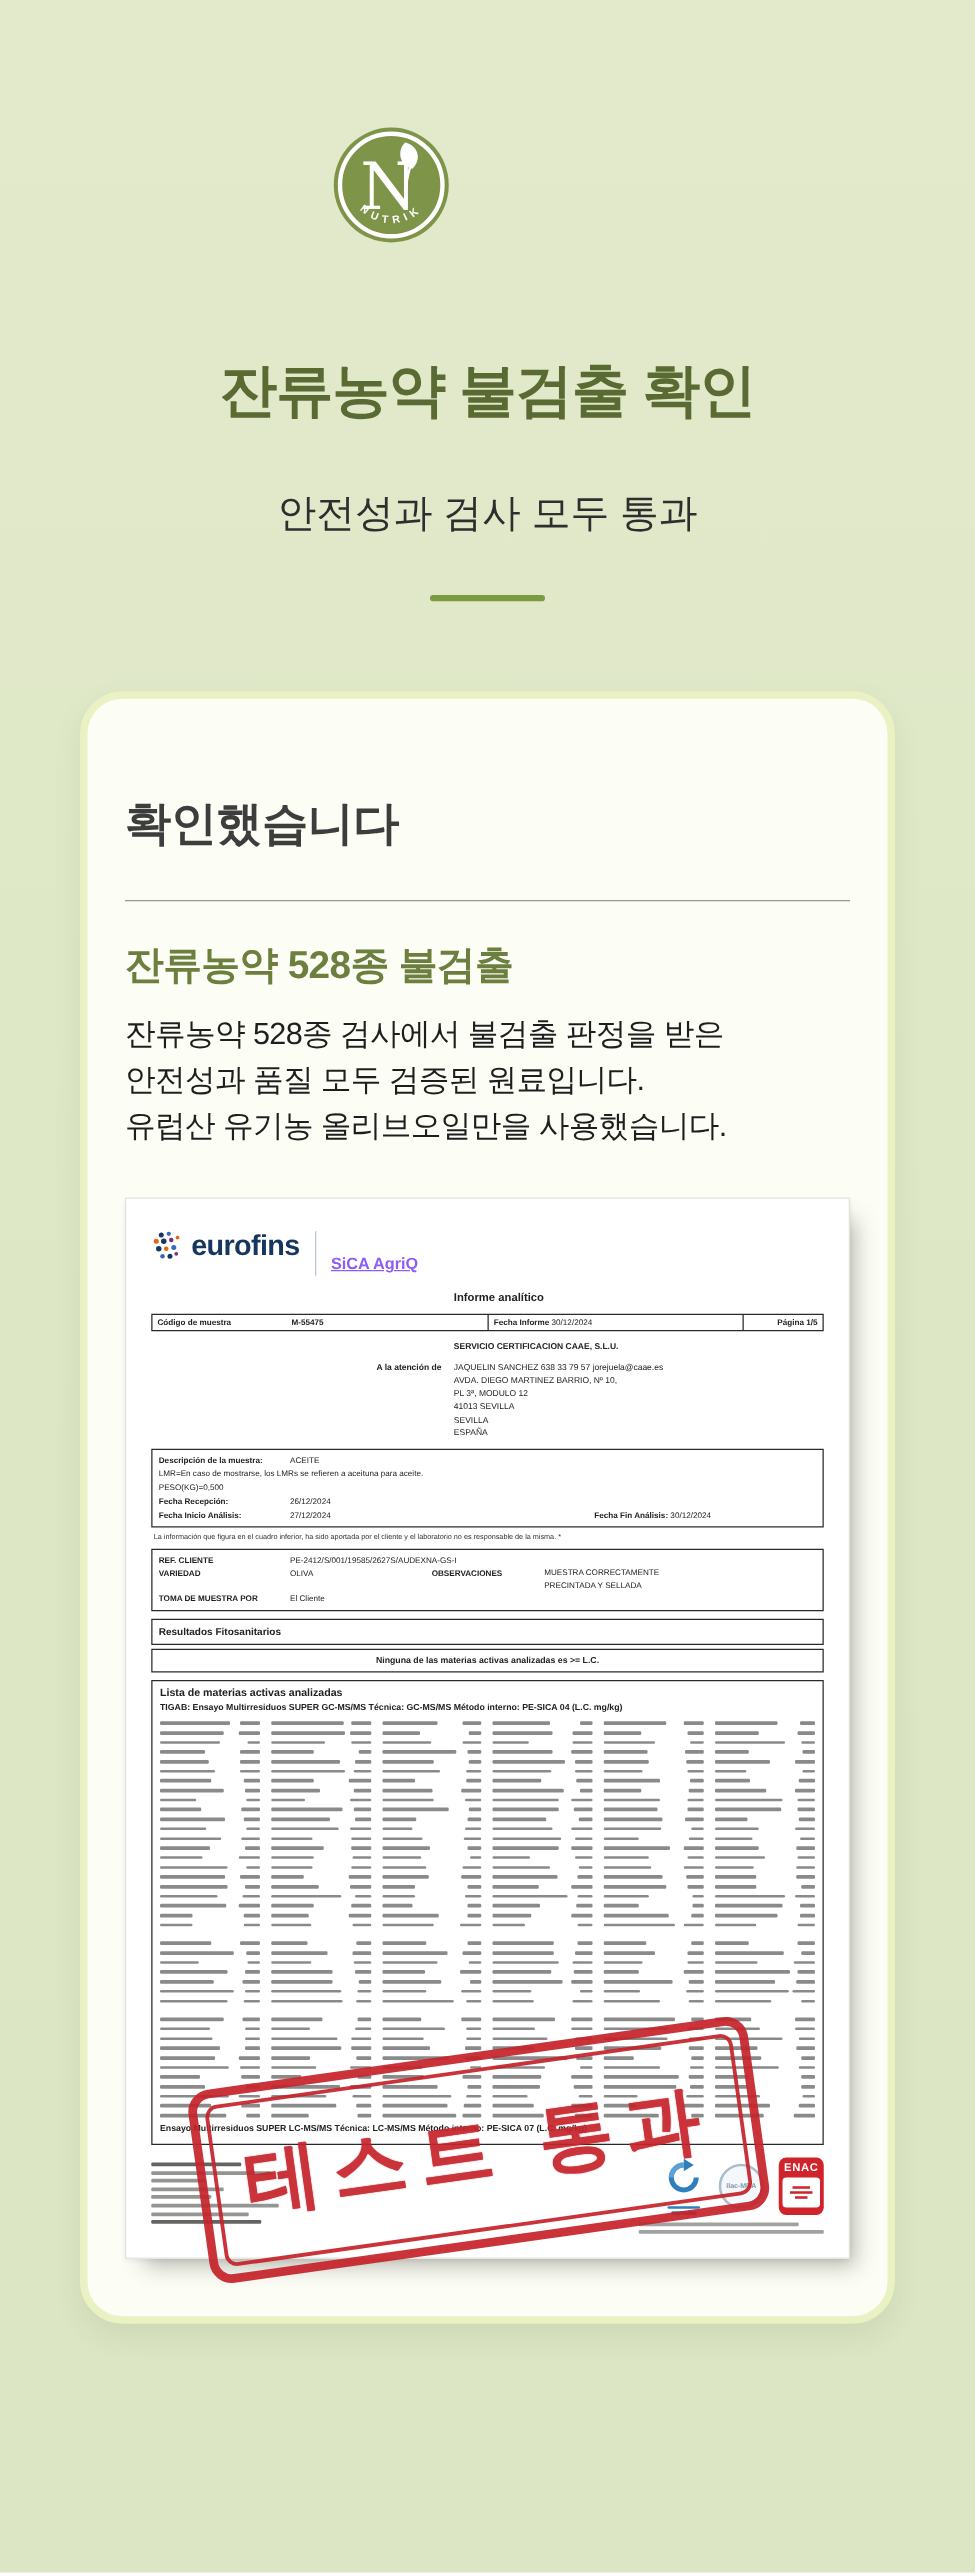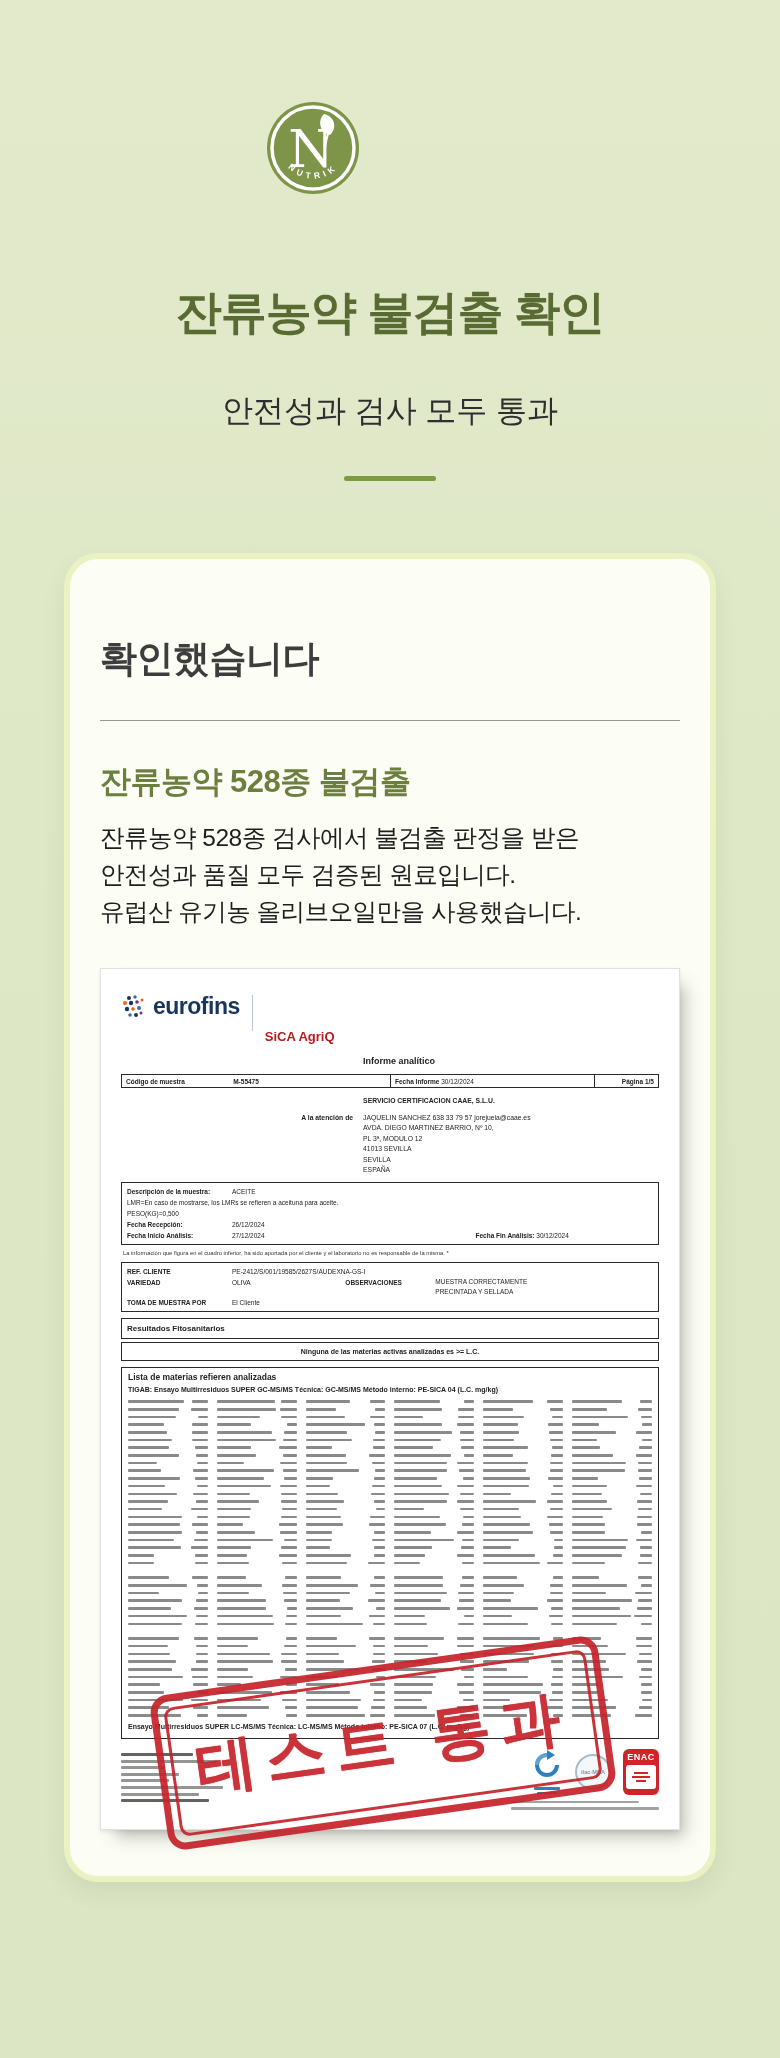--- a/index.html
+++ b/index.html
@@ -33,35 +33,35 @@
   .divider { width:92px; height:5px; margin:44px auto 0; background:#7c9a41; border-radius:3px; }
 
   
   .card {
     width:652px; margin:72px auto 0;
     background:#fcfdf5; border:6px solid #eaf1c2; border-radius:34px;
     padding:74px 30px 46px; box-shadow:0 10px 22px rgba(90,105,55,.10);
   }
   .card-heading { font-size:37px; font-weight:800; color:#3d3d3d; line-height:1.42; letter-spacing:-.5px; }
   .card-hr { border:none; border-top:1.5px solid #979797; margin-top:34px; }
-  .card-section-title { margin-top:40px; font-size:31px; font-weight:800; color:#6d7f3e; letter-spacing:-.5px; }
+  .card-section-title { margin-top:30px; font-size:31px; font-weight:800; color:#6d7f3e; letter-spacing:-.5px; }
   .card-paragraph { margin-top:16px; font-size:24.5px; font-weight:500; color:#1e1e1e; line-height:1.52; letter-spacing:-.5px; }
 
   
   .doc-photo {
     position:relative; margin-top:38px; background:#fff;
     border:1px solid #e2e2de;
     box-shadow:10px 12px 16px -6px rgba(60,60,50,.35), 0 2px 4px rgba(0,0,0,.08);
     padding:24px 20px 16px; color:#222;
   }
   .doc-header { display:flex; align-items:flex-start; }
   .eurofins { display:flex; align-items:center; gap:6px; }
   .eurofins-name { font-size:23px; font-weight:700; color:#16365e; letter-spacing:-.5px; }
   .doc-vline { width:1px; height:36px; background:#b9c4dd; margin:2px 12px 0; }
-  .sica-name { font-size:13px; font-weight:700; color:#b91c1c; margin-top:36px; }
+  .sica-name { font-size:13px; font-weight:700; color:#8b5cf6; margin-top:20px;text-decoration:underline; }
   .report-title { margin:12px 0 8px 45%; font-size:9px; font-weight:700; }
 
   .meta-row { display:flex; border:1px solid #2a2a2a; font-size:6.5px; }
   .meta-row > div { padding:2.5px 4px; }
   .m-label { width:20%; font-weight:700; }
   .m-value { width:30%; font-weight:600; }
   .m-date  { width:38%; border-left:1px solid #2a2a2a; }
   .m-date b { font-weight:700; }
   .m-page  { width:12%; border-left:1px solid #2a2a2a; text-align:right; font-weight:700; }
 
@@ -250,21 +250,21 @@
       <div class="row">
         <span class="lbl">TOMA DE MUESTRA POR</span>
         <span>El Cliente</span>
       </div>
     </div>
 
     <div class="box hdr-box">Resultados Fitosanitarios</div>
     <div class="box stmt-box">Ninguna de las materias activas analizadas es &gt;= L.C.</div>
 
     <div class="list-box">
-      <div class="list-hdr">Lista de materias refieren analizadas</div>
+      <div class="list-hdr">Lista de materias activas analizadas</div>
       <div class="list-method">TIGAB: Ensayo Multirresiduos SUPER GC-MS/MS Técnica: GC-MS/MS Método interno: PE-SICA 04 (L.C. mg/kg)</div>
       <div>
           <div class="noise-row">
             <div class="noise-cell">
               <i style="width: 69.8648%;"></i>
               <i style="width: 20.1763%;"></i>
             </div>
             <div class="noise-cell">
               <i style="width: 73.1545%;"></i>
               <i style="width: 19.6985%;"></i>

